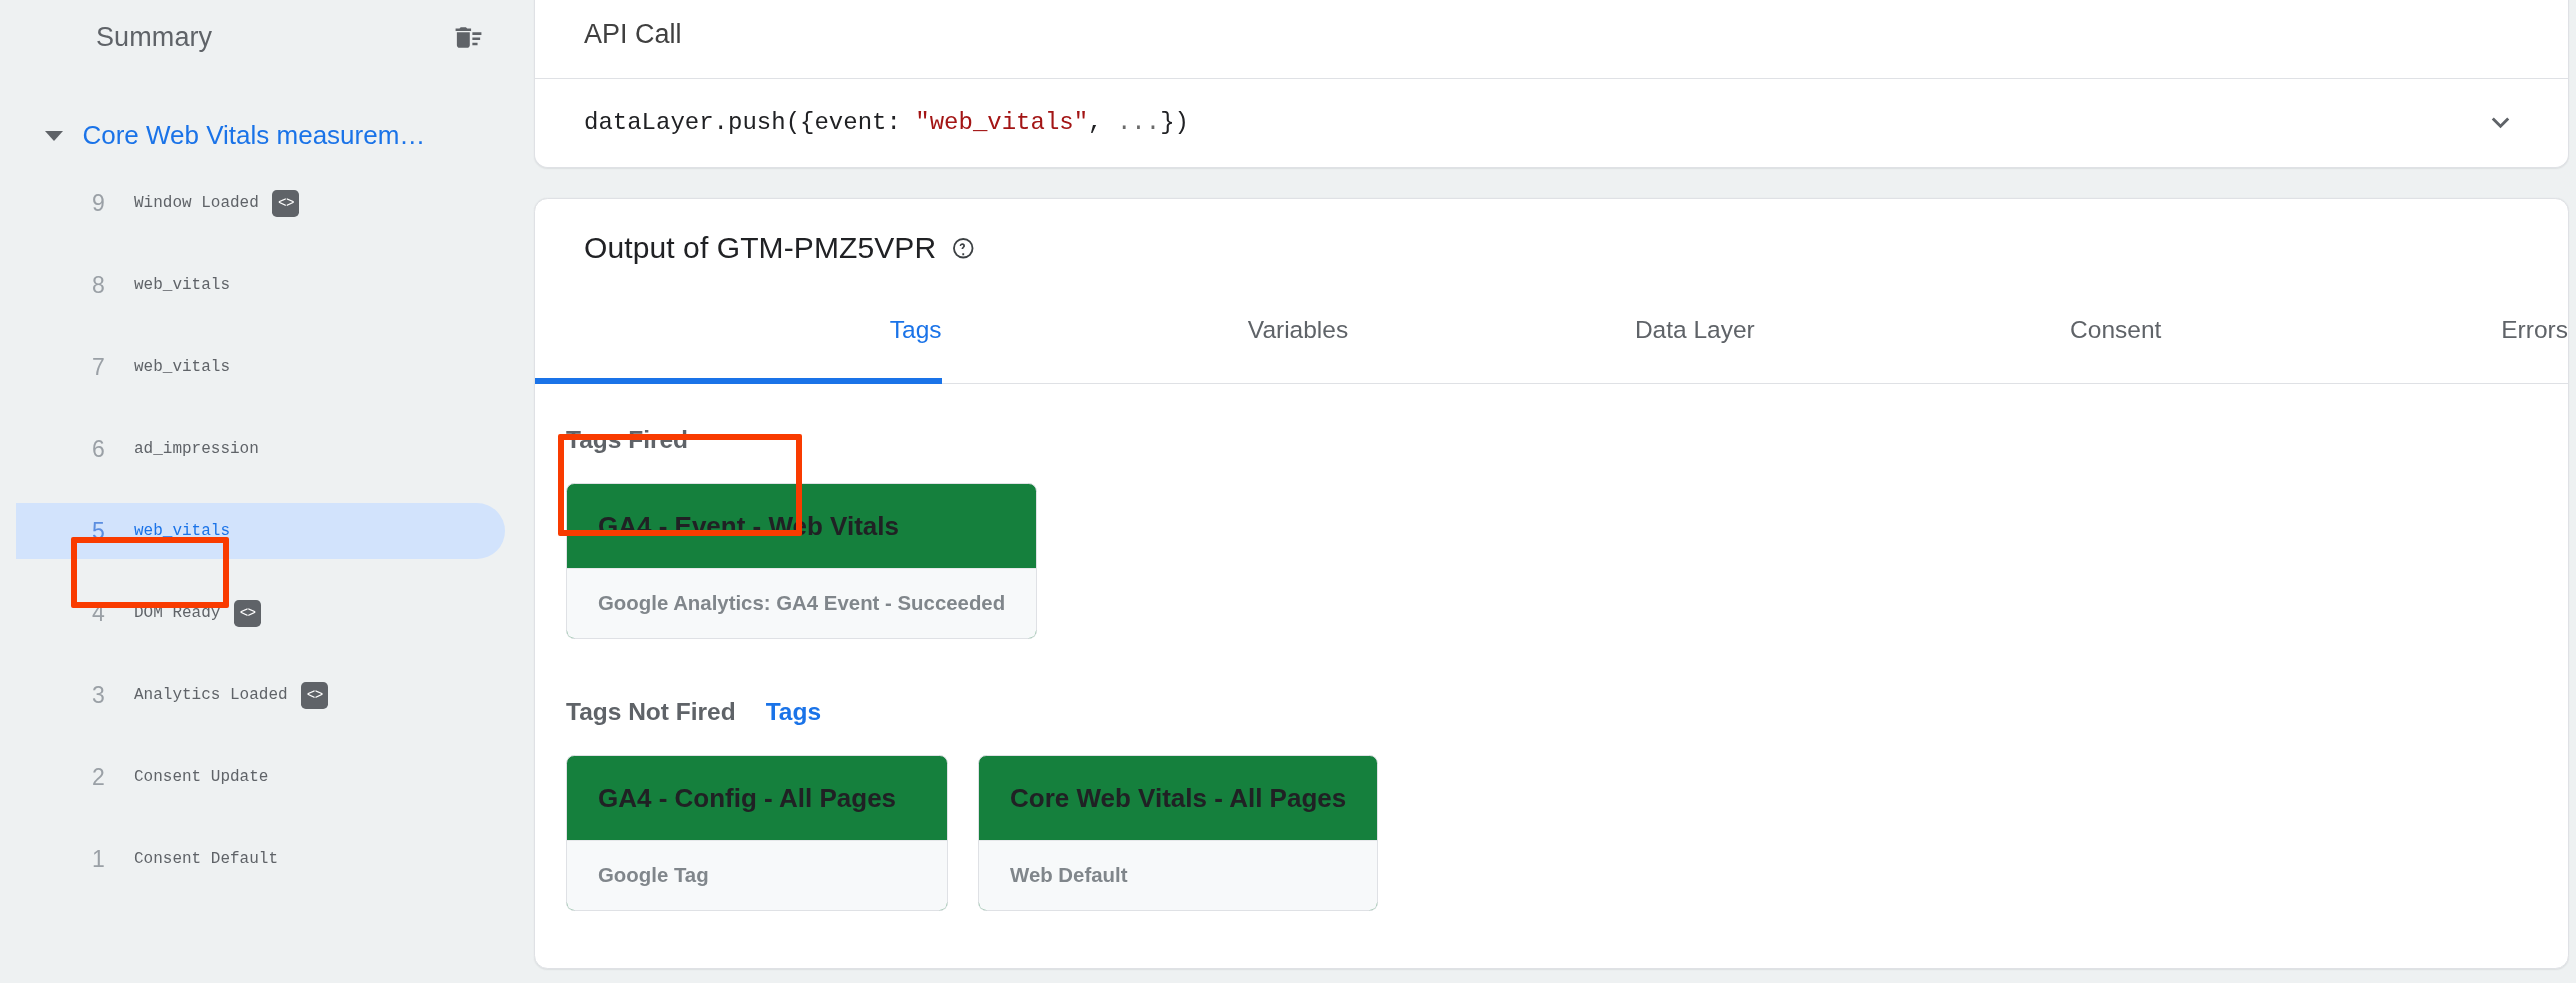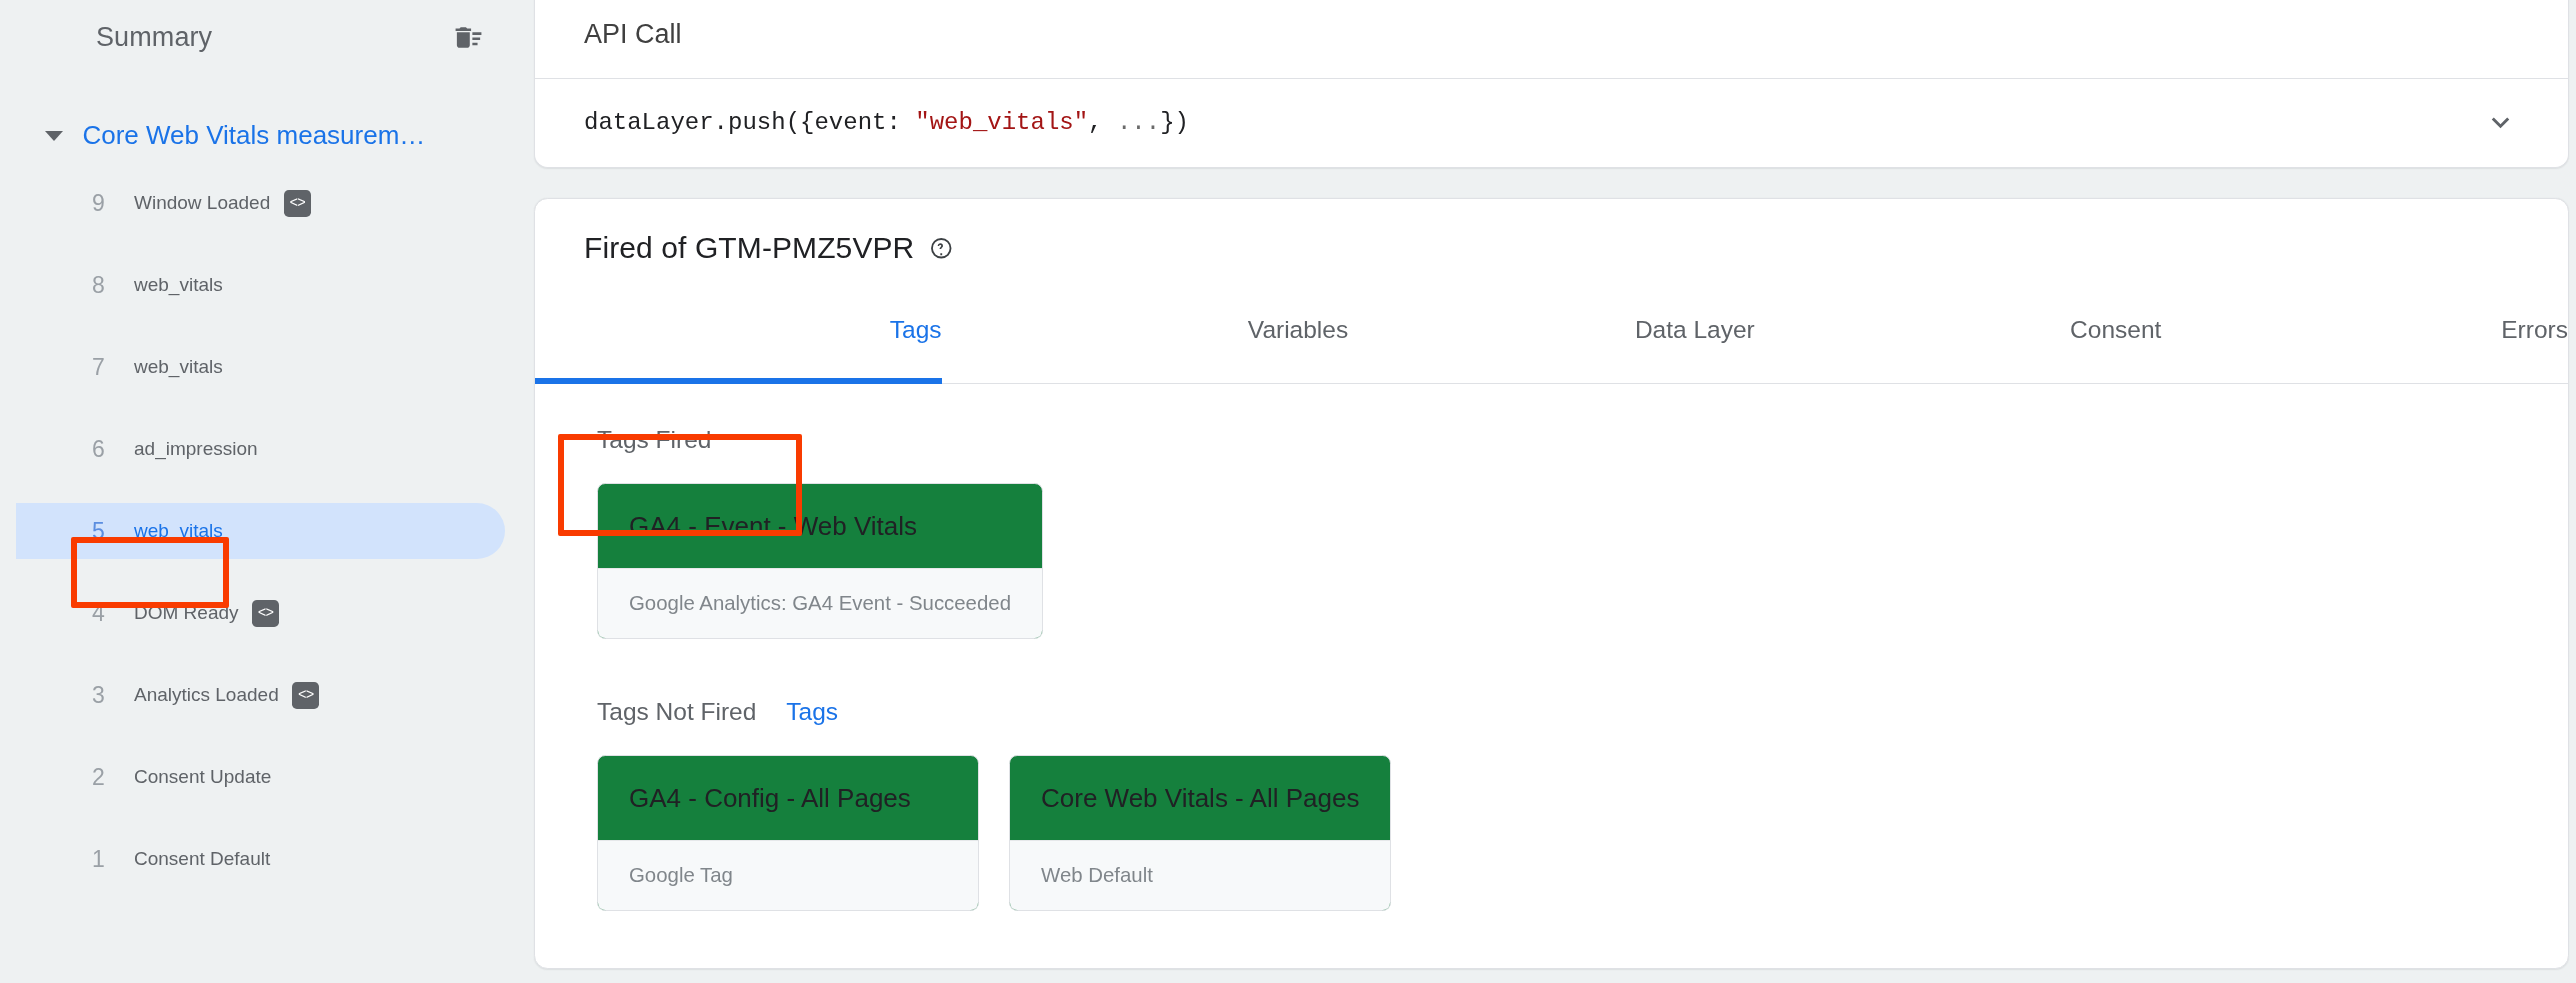--- a/index.html
+++ b/index.html
@@ -120,23 +120,24 @@
     font-size: 23px;
     color: #9aa0a6;
     width: 42px;
     flex: 0 0 42px;
   }
   .event-row.selected .event-num { color: #5b8ee0; }
 
   .event-label {
     position: relative;
     z-index: 2;
-    font-size: 19px;
+    font-size: 16px;
     color: #5f6368;
     white-space: nowrap;
+    font-family: Liberation Mono, monospace;
   }
   .event-row.selected .event-label { color: #1a73e8; }
 
   .code-badge {
     position: relative;
     z-index: 2;
     margin-left: 13.6px;
     width: 27px;
     height: 27px;
     border-radius: 4.8px;
@@ -261,21 +262,21 @@
     content: "";
     position: absolute;
     left: 0;
     right: 0;
     bottom: -0.7px;
     height: 5.5px;
     background: #1a73e8;
   }
 
   
-  .tab-body { padding: 0 0 0 62px; }
+  .tab-body { padding: 0 0 0 31px; font-weight: bold; }
 
   .sec-title-row {
     display: flex;
     align-items: baseline;
     gap: 30px;
   }
   .sec-title {
     font-size: 24.5px;
     color: #5f6368;
   }
@@ -426,21 +427,21 @@
         <div class="chev-btn">
           <svg width="35" height="35" viewBox="0 0 24 24" aria-hidden="true">
             <path fill="#5f6368" d="M7.41 8.59 12 13.17l4.59-4.58L18 10l-6 6-6-6z"></path>
           </svg>
         </div>
       </div>
     </section>
 
     <section class="card output-card">
       <div class="output-head">
-        <span class="output-title">Fired of GTM-PMZ5VPR</span>
+        <span class="output-title">Output of GTM-PMZ5VPR</span>
         <span class="help-icon">
           <svg width="24.5" height="24.5" viewBox="0 0 24 24" aria-hidden="true">
             <path fill="#3c4043" d="M12 2a10 10 0 1 0 0 20 10 10 0 0 0 0-20zm0 18.2A8.2 8.2 0 1 1 12 3.8a8.2 8.2 0 0 1 0 16.4zm-.9-3.2h1.8v1.8h-1.8V17zm2.6-7.3c0 1.5-1.7 1.7-1.7 3.1h-1.7c0-2 1.7-2.2 1.7-3.1 0-.5-.4-.9-1-.9s-1.1.5-1.1 1.1H8.5c0-1.5 1.2-2.7 2.8-2.7 1.5 0 2.4 1 2.4 2.5z"></path>
           </svg>
         </span>
       </div>
 
       <nav class="tabs">
         <div class="tab active">
             <span>Tags</span>

